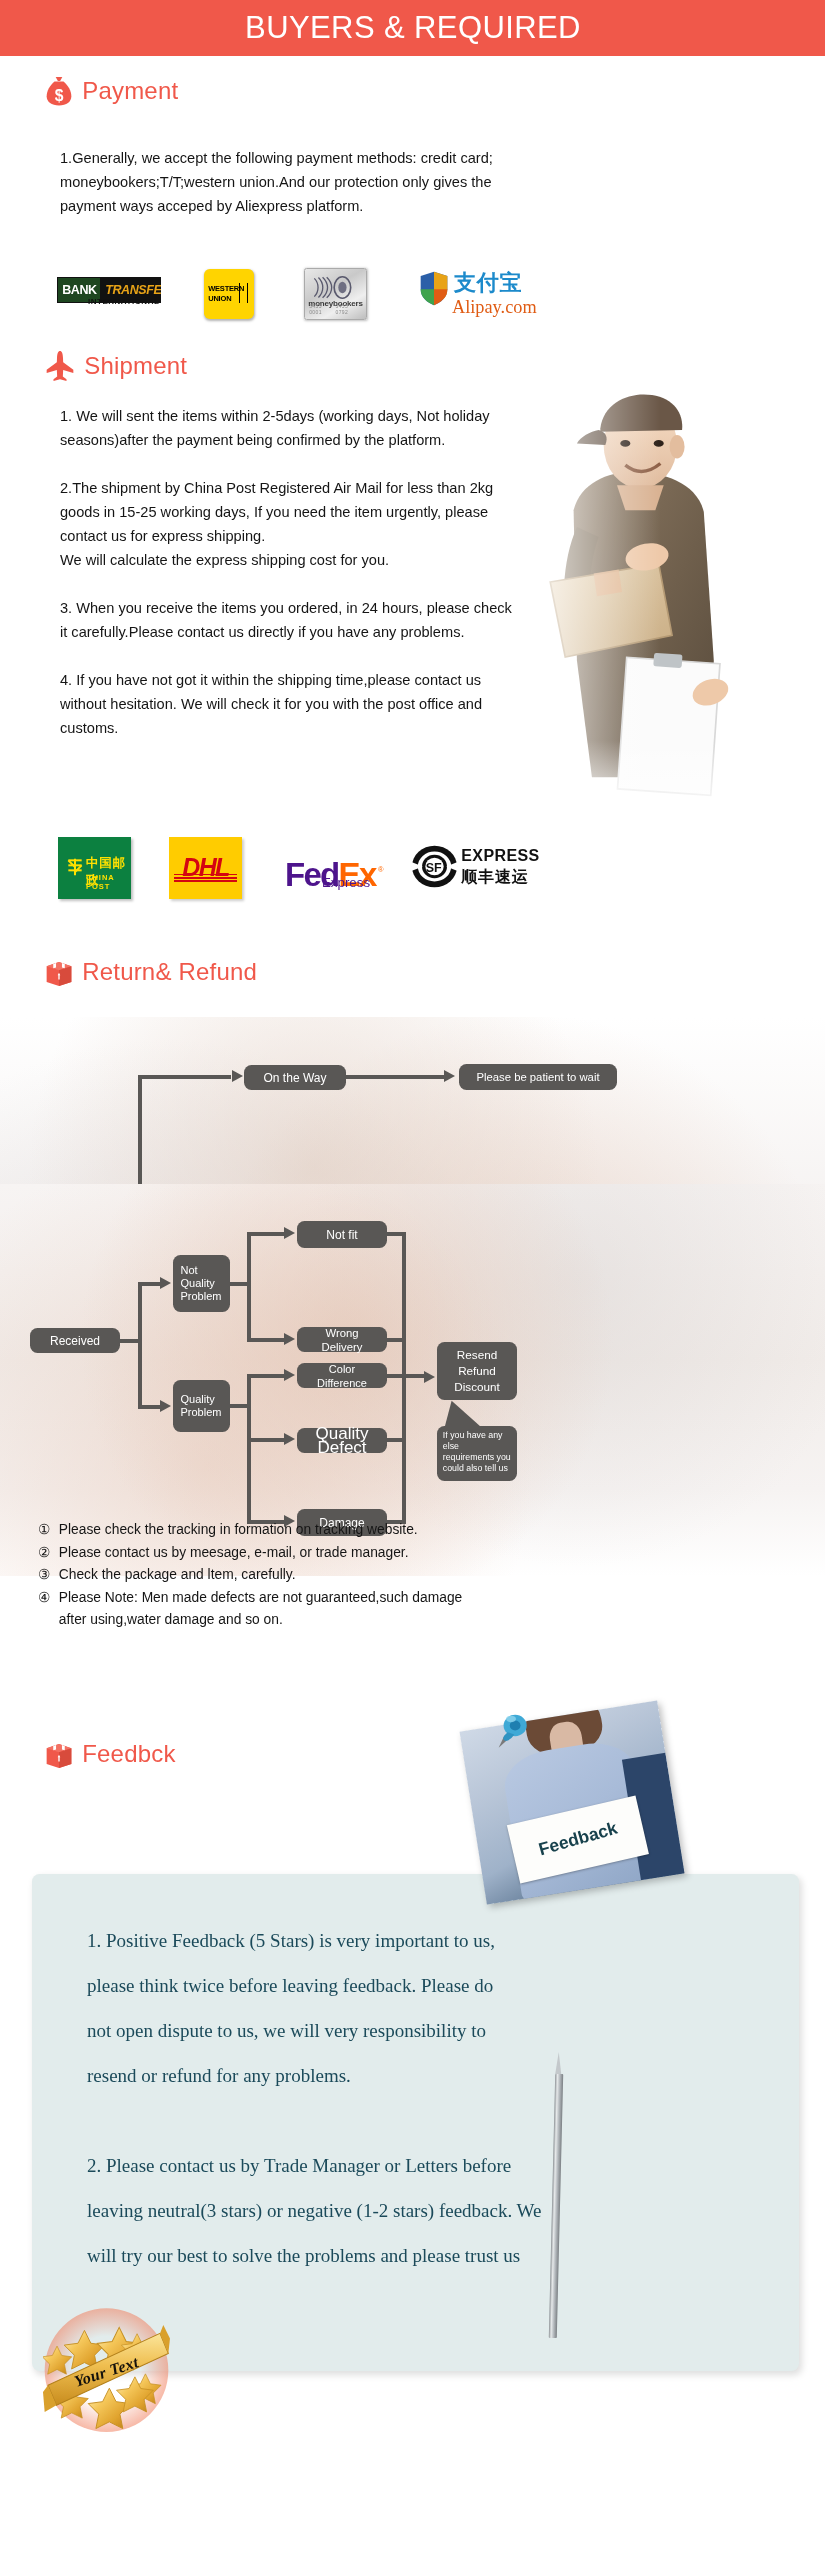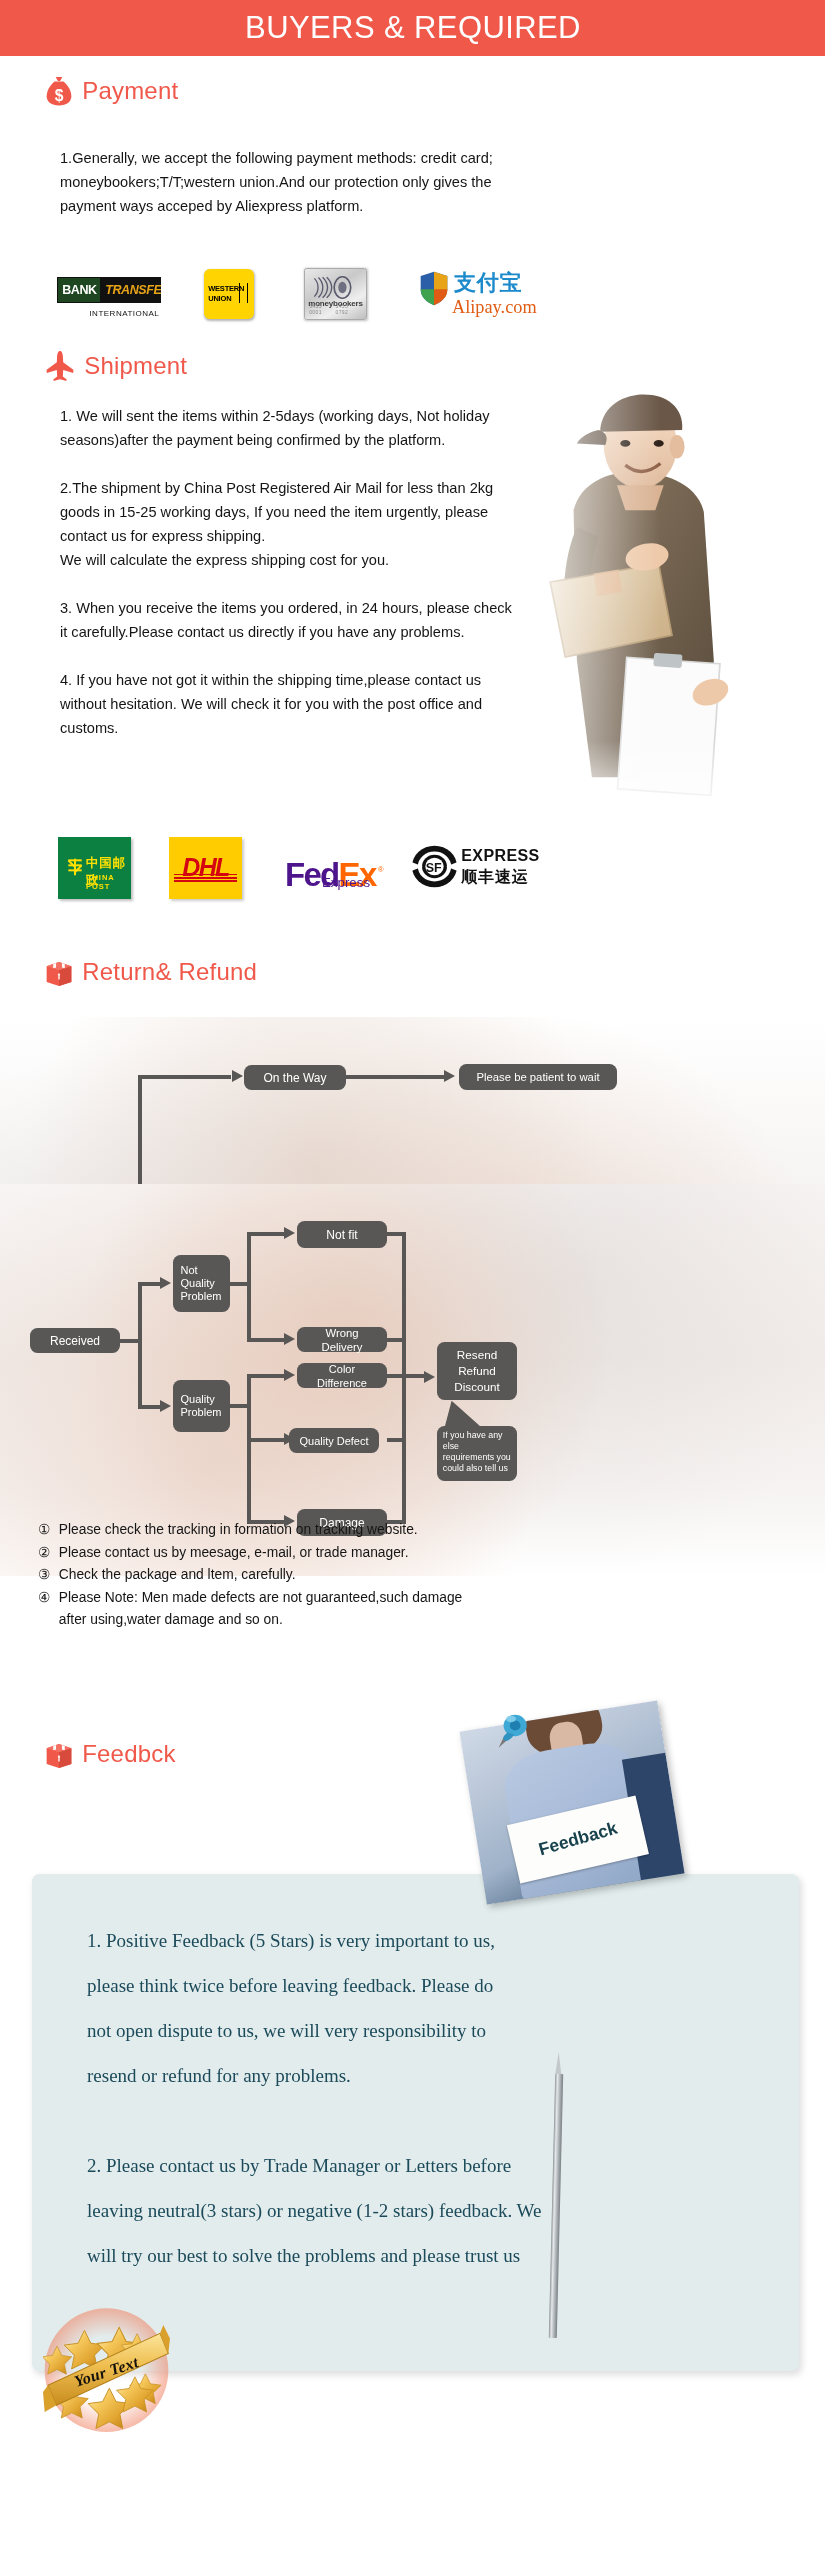--- a/index.html
+++ b/index.html
@@ -103,22 +103,22 @@
     font-size: 12.5px; font-weight: bold;
     font-style: italic;
     padding: 5px 4.2px;
     letter-spacing: -0.4px;
     flex: 1;
     border: 1.7px solid #111;
     border-left: none;
     text-align: center;
   }
   .lg-bank .intl {
-    position: absolute; right: 1.7px; bottom: 0;
-    font-size: 8px; font-weight: normal; color: #111;
+    position: absolute; right: 1.7px; bottom: 12px;
+    font-size: 8px; font-weight: bold; color: #111;
     letter-spacing: 0.5px;
   }
 
   
   .lg-wu {
     width: 50px; height: 50px;
     background: #FFD400;
     border-radius: 5.8px;
     position: relative;
     box-shadow: 0.8px 1.7px 2.5px rgba(0,0,0,.3);
@@ -718,21 +718,21 @@
 
     <div class="line" style="left:230px; top:220px; width:20px; height:4.2px;"></div>
     <div class="line" style="left:247px; top:190px; width:4.2px; height:150px;"></div>
 
     <div class="line" style="left:247px; top:190px; width:37px; height:4.2px;"></div>
     <div class="arrow" style="left:284px; top:185px;"></div>
     <div class="node" style="left:297px; top:179px; width:90px; height:25px; font-size:11px;">Color Difference</div>
 
     <div class="line" style="left:247px; top:254px; width:37px; height:4.2px;"></div>
     <div class="arrow" style="left:284px; top:249px;"></div>
-    <div class="node" style="left:289px; top:244px; width:90px; height:25px; font-size:11px;">Quality Defect</div>
+    <div class="node" style="left:297px; top:244px; width:90px; height:25px; font-size:17px;">Quality Defect</div>
 
     <div class="line" style="left:247px; top:336px; width:37px; height:4.2px;"></div>
     <div class="arrow" style="left:284px; top:331px;"></div>
     <div class="node" style="left:297px; top:325px; width:90px; height:27px;">Damage</div>
 
     <div class="line" style="left:387px; top:48px;  width:18.3px; height:4.2px;"></div>
     <div class="line" style="left:387px; top:154px; width:18.3px; height:4.2px;"></div>
     <div class="line" style="left:387px; top:190px; width:38px; height:4.2px;"></div>
     <div class="line" style="left:387px; top:254px; width:18.3px; height:4.2px;"></div>
     <div class="line" style="left:387px; top:336px; width:18.3px; height:4.2px;"></div>

